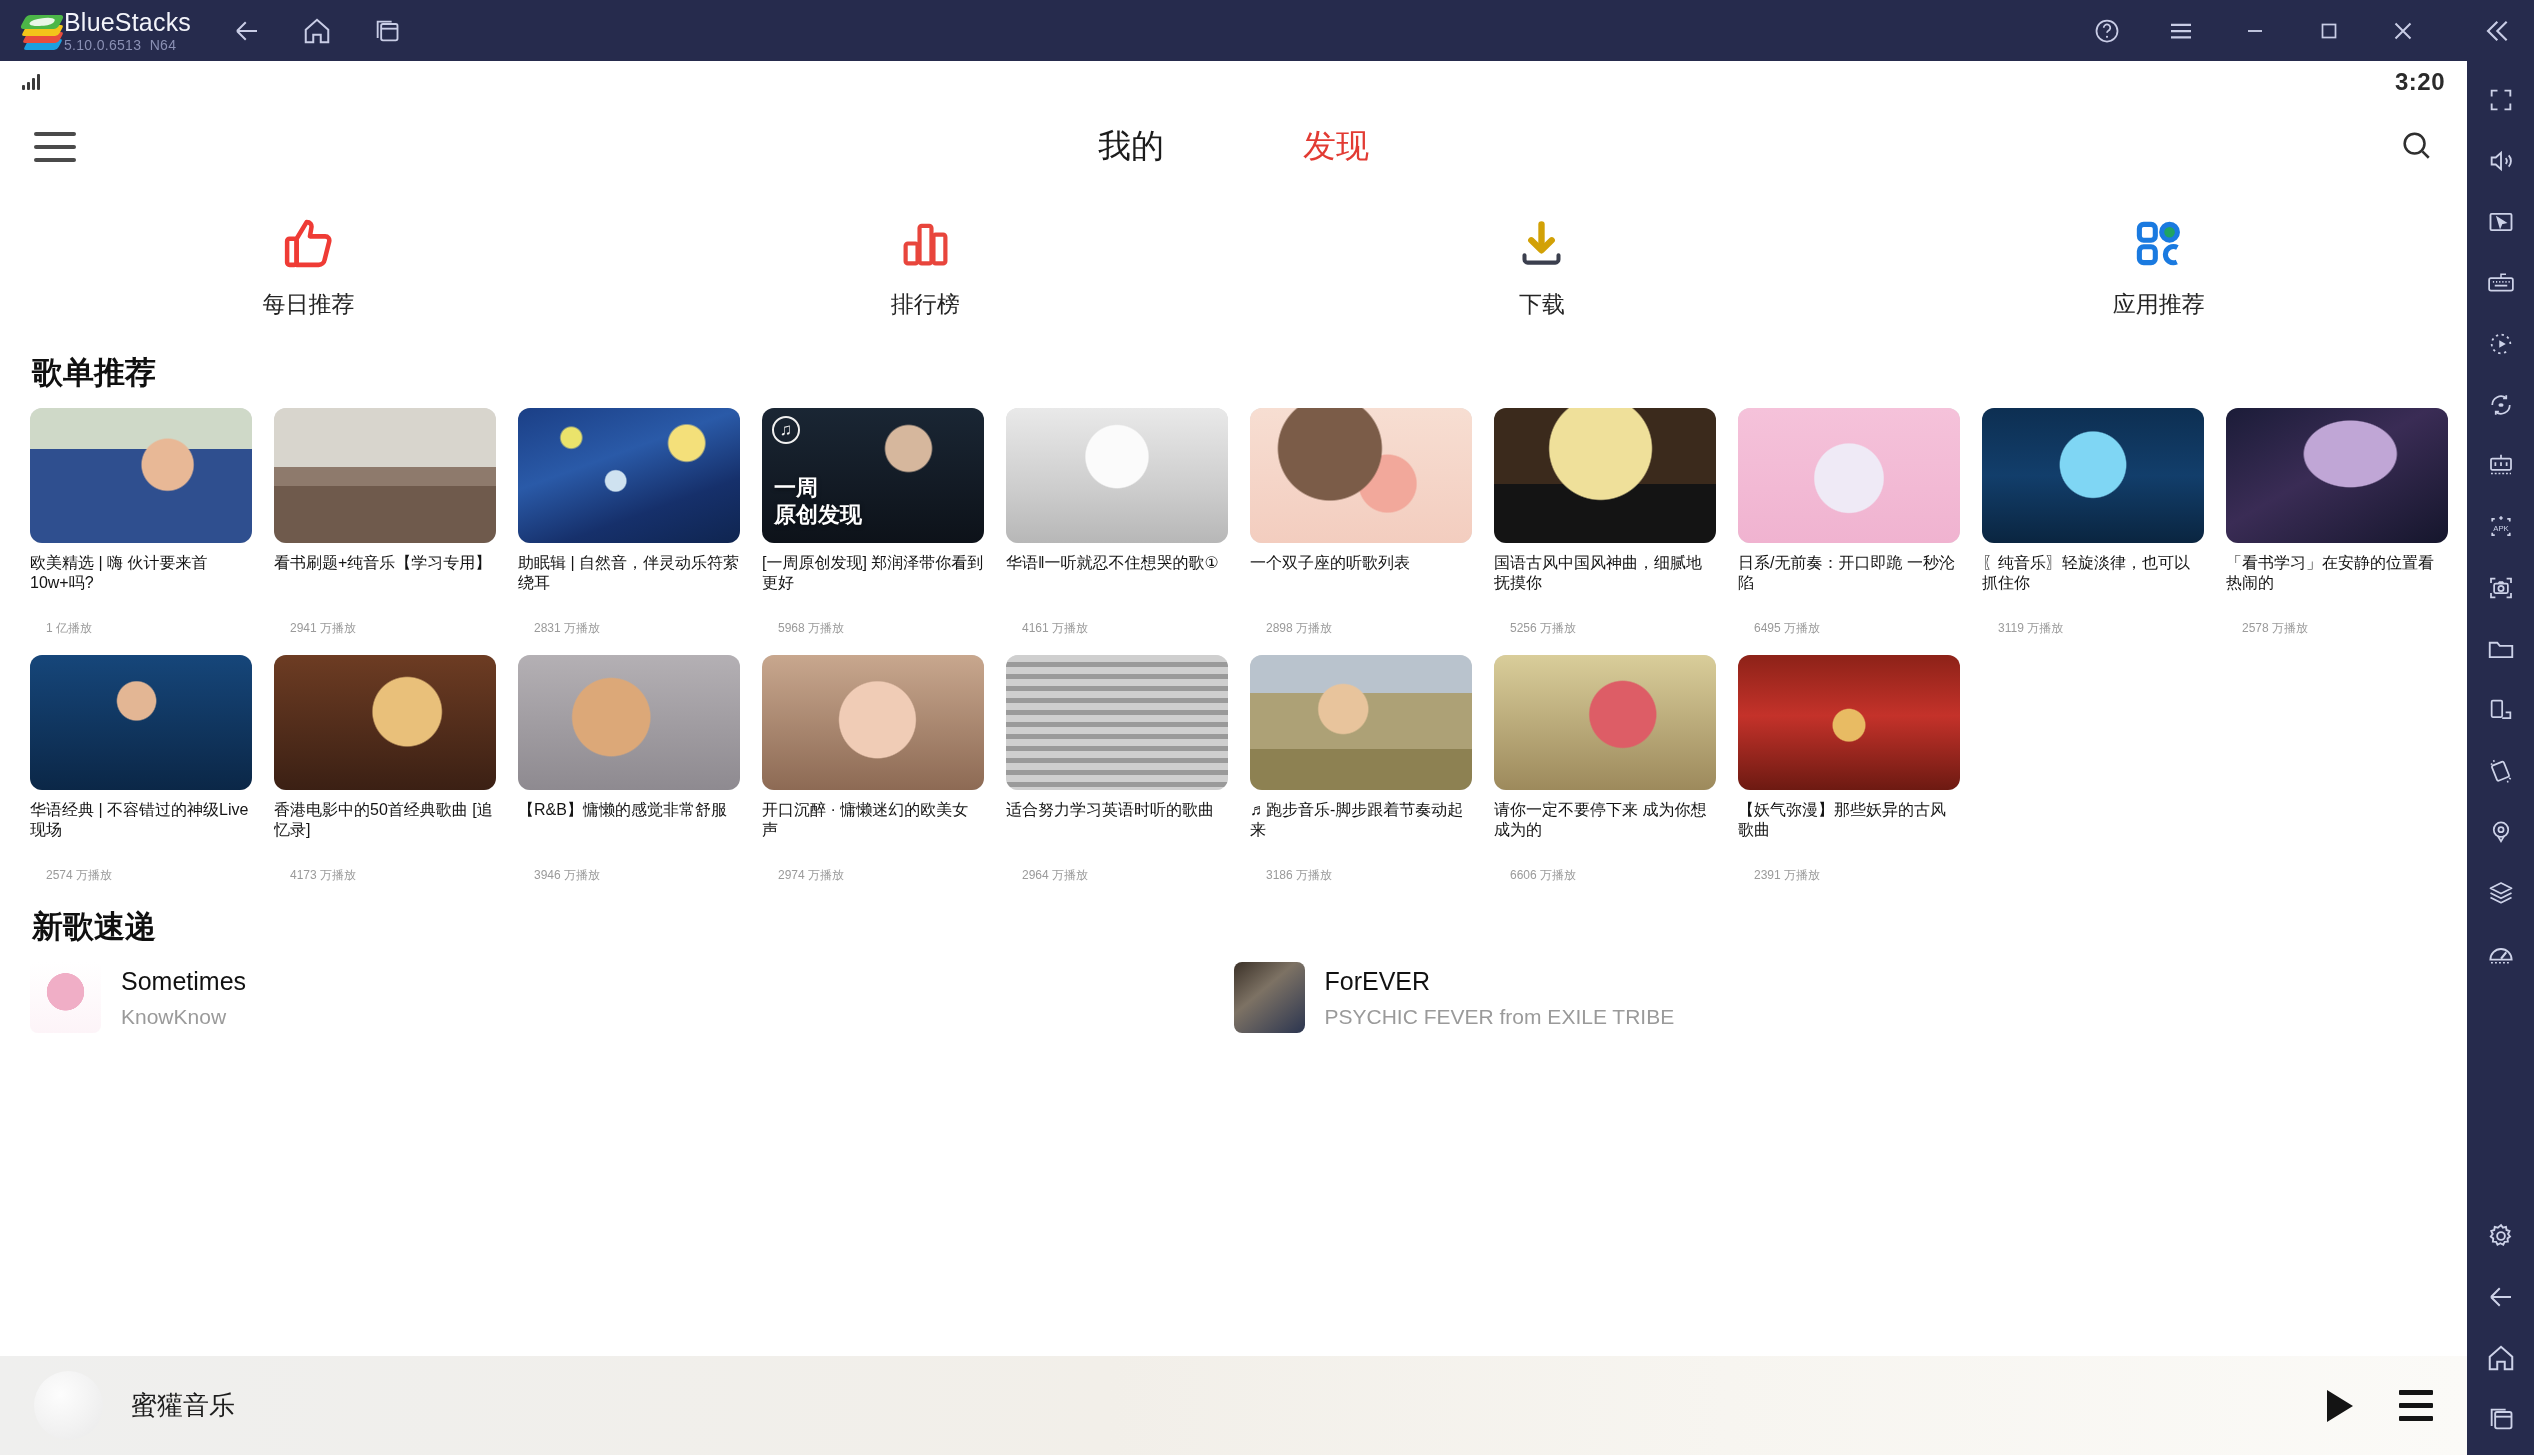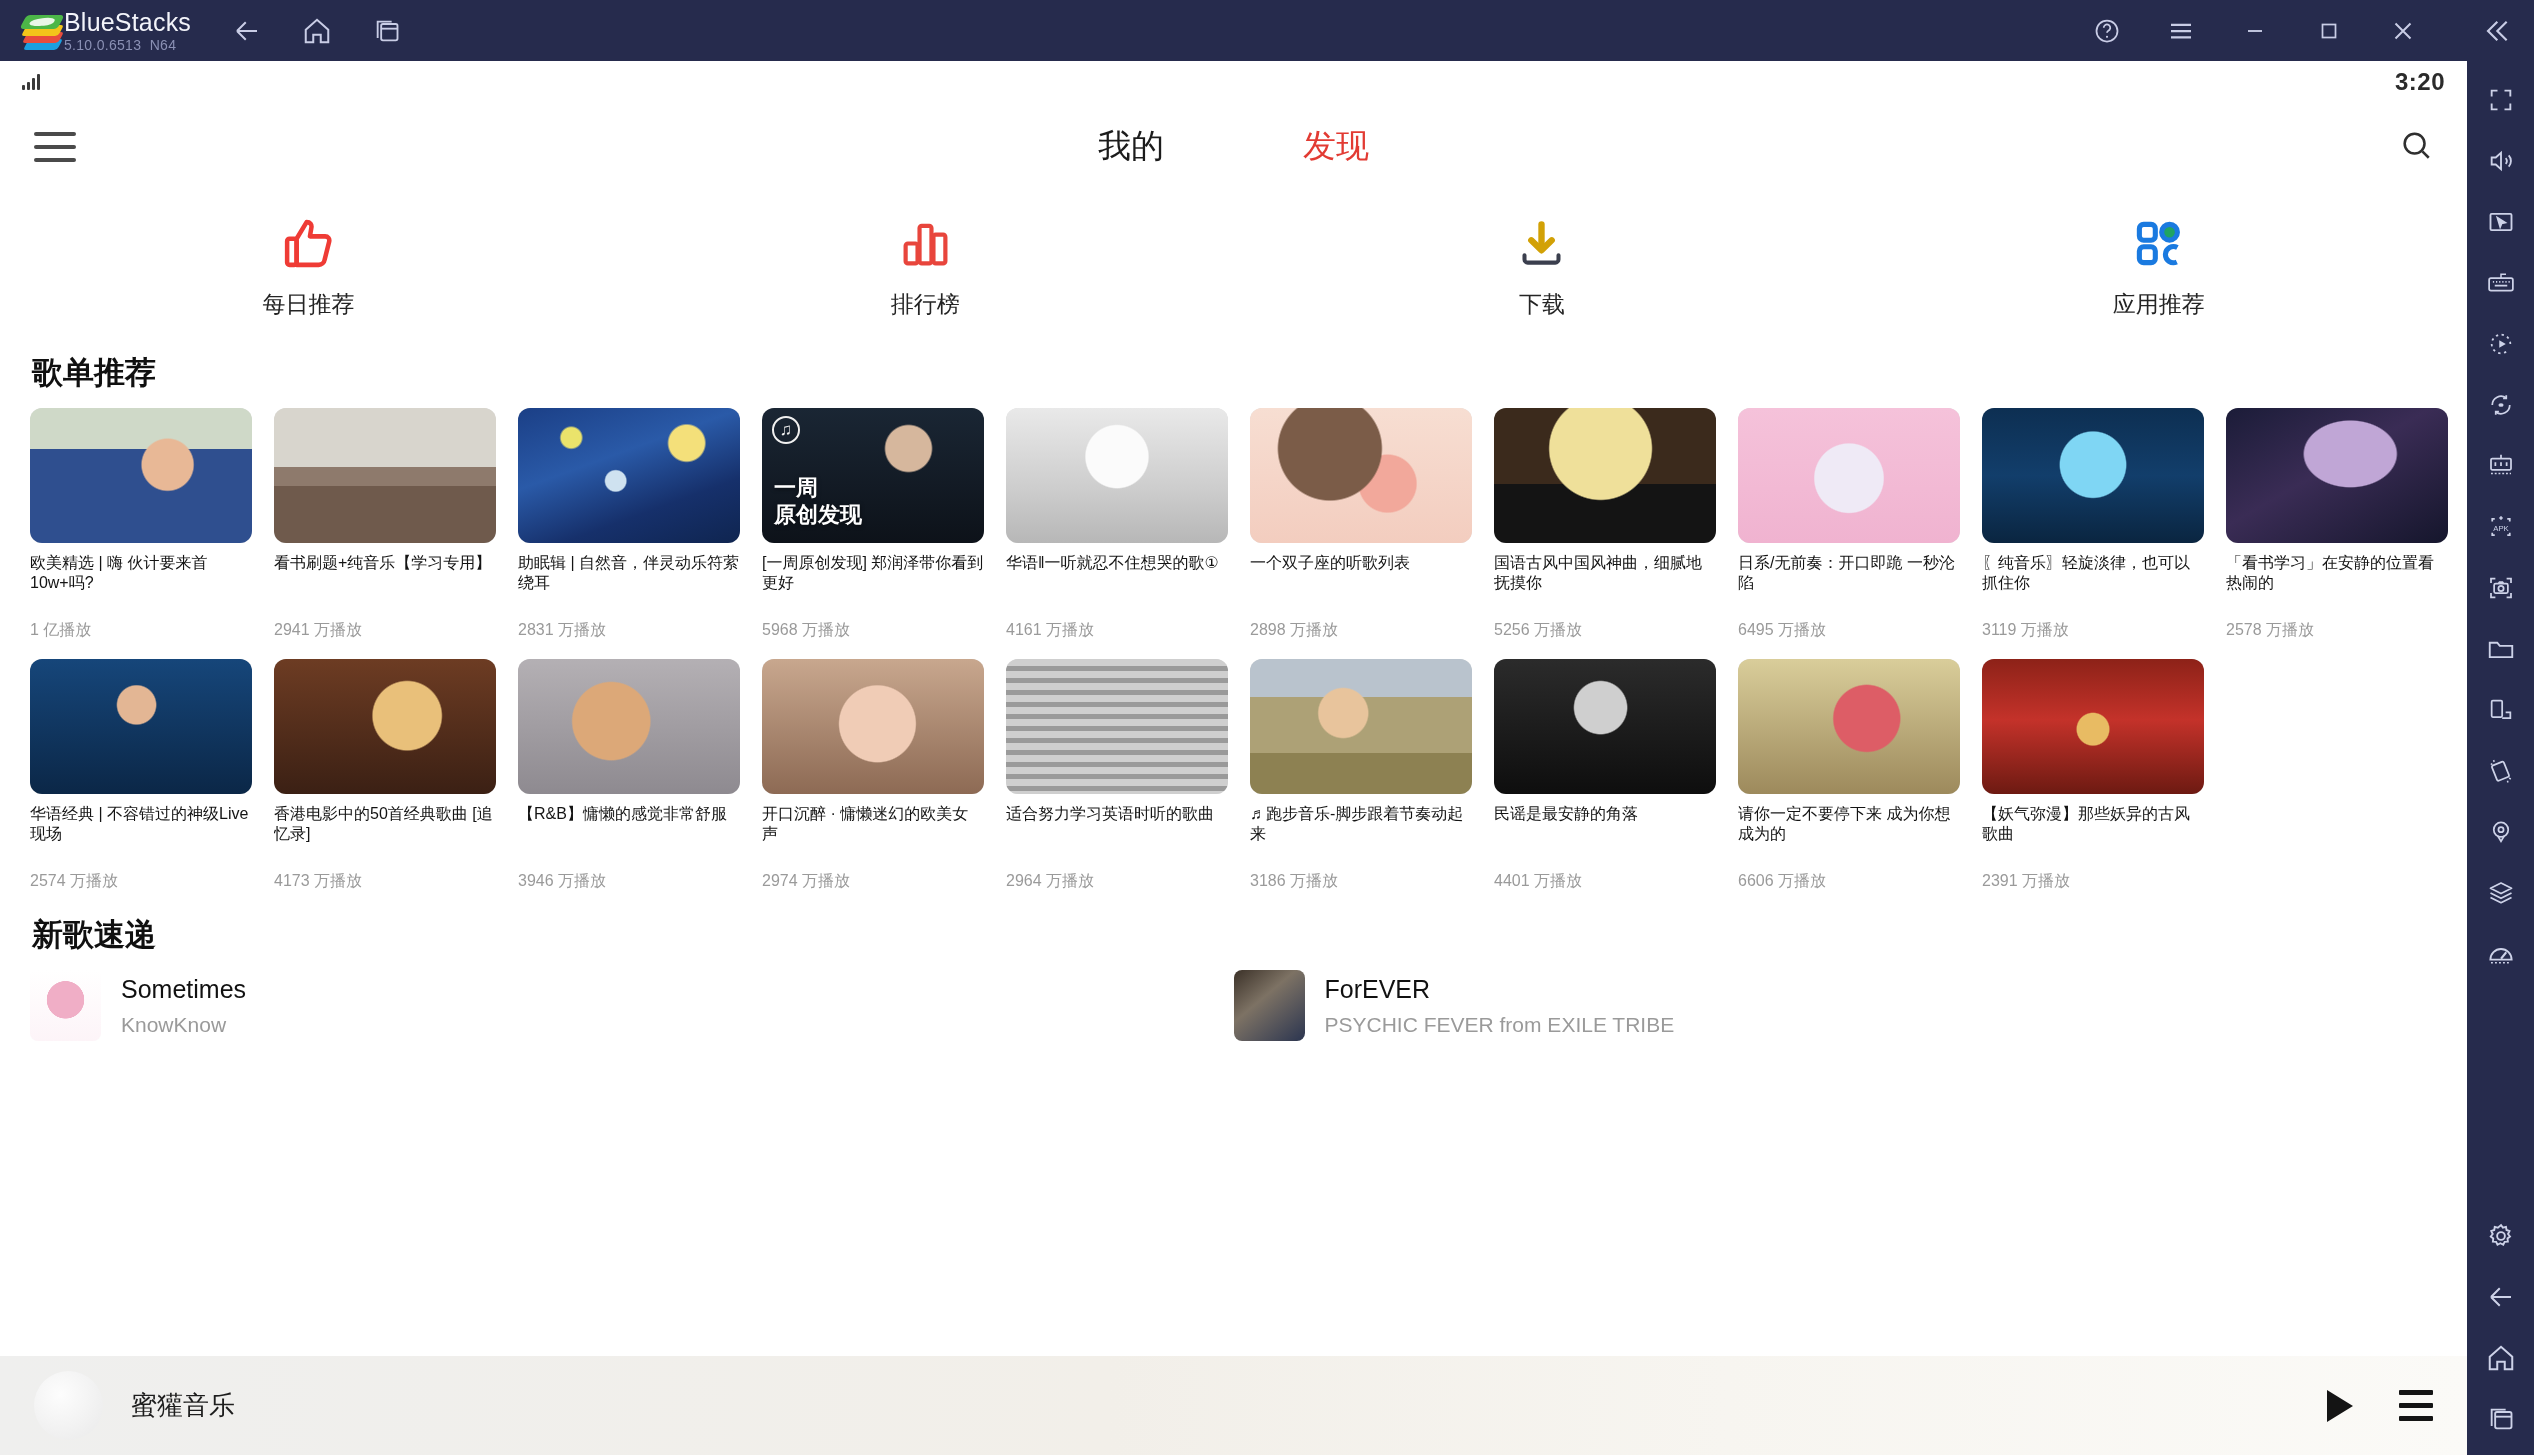--- a/index.html
+++ b/index.html
@@ -80,21 +80,21 @@
   .content { flex: 1 1 auto; padding: 0 30px; overflow: hidden; }
   .sec-title { font-size: 31px; font-weight: bold; color: #101010; margin: 16px 0 14px 2px; }
 
   .grid { display: flex; gap: 22px; }
   .card { width: 222px; flex: 0 0 222px; cursor: pointer; }
   .thumb { width: 222px; height: 135px; border-radius: 12px; position: relative;
            overflow: hidden; background: #dcdcdc; }
   .thumb .inner { position: absolute; inset: 0; }
   .card-title { font-size: 16px; line-height: 1.28; color: #141414; margin-top: 10px;
                 height: 61px; overflow: hidden; }
-  .card-plays { font-size: 16px; color: #9a9a9a; margin-top: 6px; }
+  .card-plays { font-size: 12px; color: #9a9a9a; margin-top: 6px; margin-left: 16px; }
 
   .nz-badge { position: absolute; top: 8px; left: 10px; width: 28px; height: 28px;
     border-radius: 50%; border: 2.5px solid #f0f0f0; display: flex; align-items: center;
     justify-content: center; color: #f0f0f0; font-size: 17px; }
   .ovl-text { position: absolute; left: 12px; bottom: 14px; color: #fff;
     font-size: 22px; font-weight: bold; line-height: 1.22; text-shadow: 0 1px 4px rgba(0,0,0,.6); }
 
   
   .songs { display: flex; margin-top: 6px; }
   .song { flex: 1 1 50%; display: flex; align-items: center; gap: 20px; cursor: pointer; }
@@ -390,27 +390,20 @@
             </div>
             <div class="card">
               <div class="thumb">
                 <div class="inner" style="background: radial-gradient(circle at 42% 40%, rgb(232, 196, 156) 0px, rgb(232, 196, 156) 16%, rgba(0, 0, 0, 0) 17%), linear-gradient(rgb(185, 195, 205) 0px, rgb(185, 195, 205) 28%, rgb(173, 161, 118) 28%, rgb(173, 161, 118) 70%, rgb(141, 129, 82) 70%, rgb(141, 129, 82) 100%);"></div>
               </div>
               <div class="card-title">♬跑步音乐-脚步跟着节奏动起来</div>
               <div class="card-plays">3186 万播放</div>
             </div>
             <div class="card">
               <div class="thumb">
-                <div class="inner" style="background: radial-gradient(circle at 48% 36%, rgb(207, 207, 207) 0px, rgb(207, 207, 207) 18%, rgba(0, 0, 0, 0) 19%), linear-gradient(rgb(43, 43, 43) 0%, rgb(14, 14, 14) 100%);"></div>
-              </div>
-              <div class="card-title">民谣是最安静的角落</div>
-              <div class="card-plays">4401 万播放</div>
-            </div>
-            <div class="card">
-              <div class="thumb">
                 <div class="inner" style="background: radial-gradient(circle at 58% 44%, rgb(221, 93, 102) 0px, rgb(221, 93, 102) 22%, rgba(0, 0, 0, 0) 23%), linear-gradient(rgb(217, 205, 154) 0%, rgb(157, 138, 92) 100%);"></div>
               </div>
               <div class="card-title">请你一定不要停下来 成为你想成为的</div>
               <div class="card-plays">6606 万播放</div>
             </div>
             <div class="card">
               <div class="thumb">
                 <div class="inner" style="background: radial-gradient(circle at 50% 52%, rgb(232, 187, 99) 0px, rgb(232, 187, 99) 12%, rgba(0, 0, 0, 0) 13%), linear-gradient(rgb(141, 34, 24) 0%, rgb(196, 50, 42) 45%, rgb(109, 26, 18) 100%);"></div>
               </div>
               <div class="card-title">【妖气弥漫】那些妖异的古风歌曲</div>

